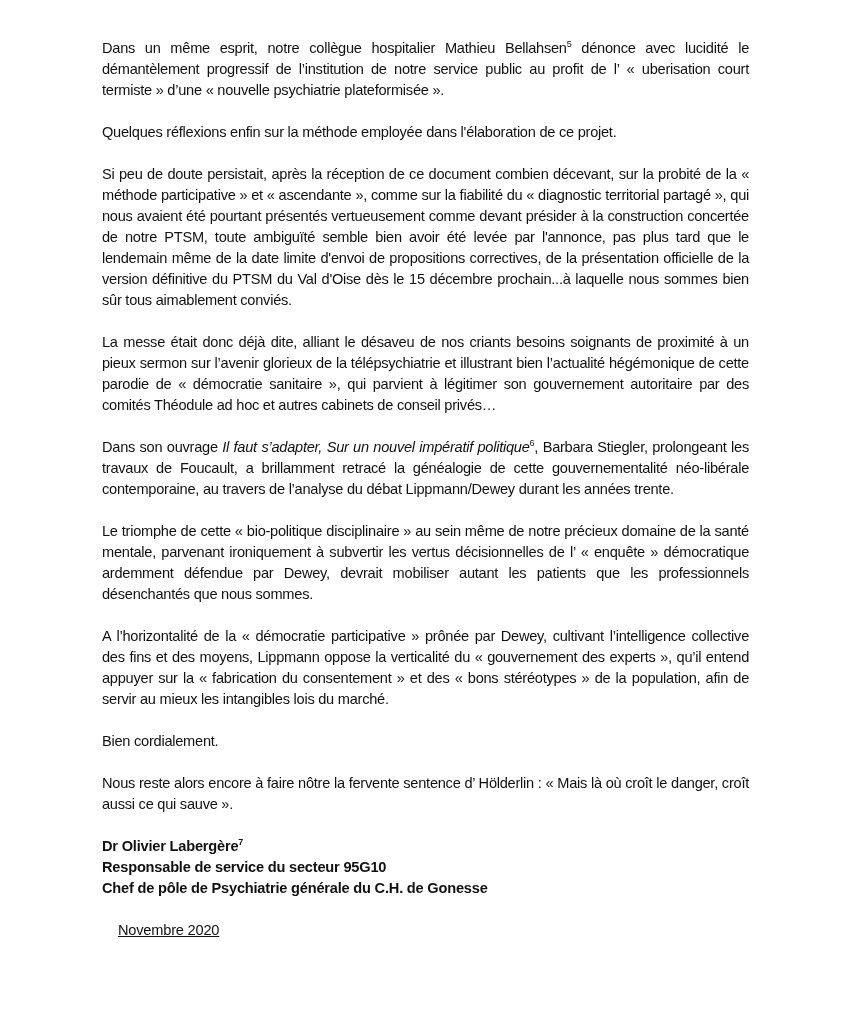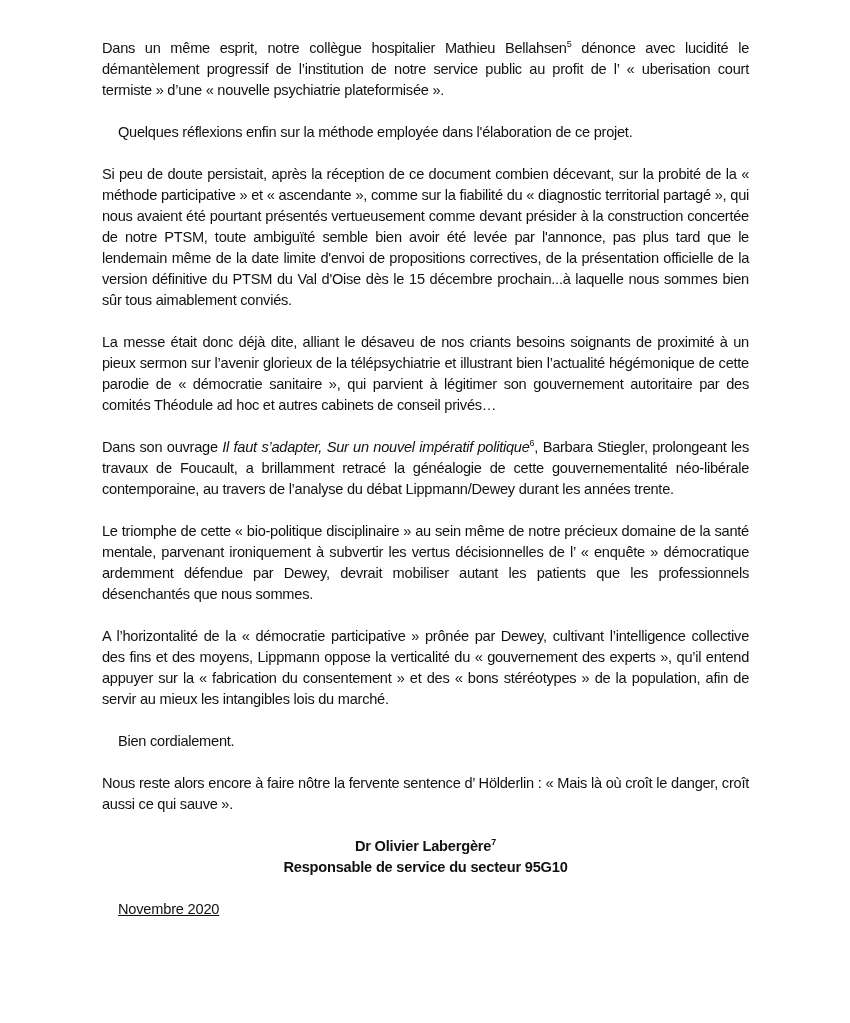--- a/index.html
+++ b/index.html
@@ -24,39 +24,37 @@
       color: #111111;
     }
     .para {
       margin: 0 0 21px 0;
       text-align: justify;
       letter-spacing: -0.25px;
       word-spacing: 0px;
     }
     .para.no-just {
       text-align: left;
-      margin-left: 16px;
     }
     sup {
       font-size: 9px;
       line-height: 0;
       vertical-align: 6px;
       position: relative;
     }
     em {
       font-style: italic;
     }
     .sig {
       margin: 0 0 21px 0;
       font-weight: bold;
       letter-spacing: -0.2px;
     }
     .sig-line {
       display: block;
-      text-align: center;
     }
     .date {
       margin: 16px;
       letter-spacing: -0.2px;
       text-decoration: underline;
     }
   </style>
 </head>
 <body>
 
@@ -76,17 +74,18 @@
 
   <p class="para">A l’horizontalité de la « démocratie participative » prônée par Dewey, cultivant l’intelligence collective des fins et des moyens, Lippmann oppose la verticalité du « gouvernement des experts », qu’il entend appuyer sur la « fabrication du consentement » et des « bons stéréotypes » de la population, afin de servir au mieux les intangibles lois du marché.</p>
 
   <p class="para no-just">Bien cordialement.</p>
 
   <p class="para">Nous reste alors encore à faire nôtre la fervente sentence d’ Hölderlin : « Mais là où croît le danger, croît aussi ce qui sauve ».</p>
 
   <div class="sig">
     <span class="sig-line"><span>Dr Olivier Labergère</span><sup>7</sup></span>
     <span class="sig-line">Responsable de service du secteur 95G10</span>
+    <span class="sig-line">Chef de pôle de Psychiatrie générale du C.H. de Gonesse</span>
   </div>
 
   <p class="date">Novembre 2020</p>
 
 </div>
 
 </body></html>

